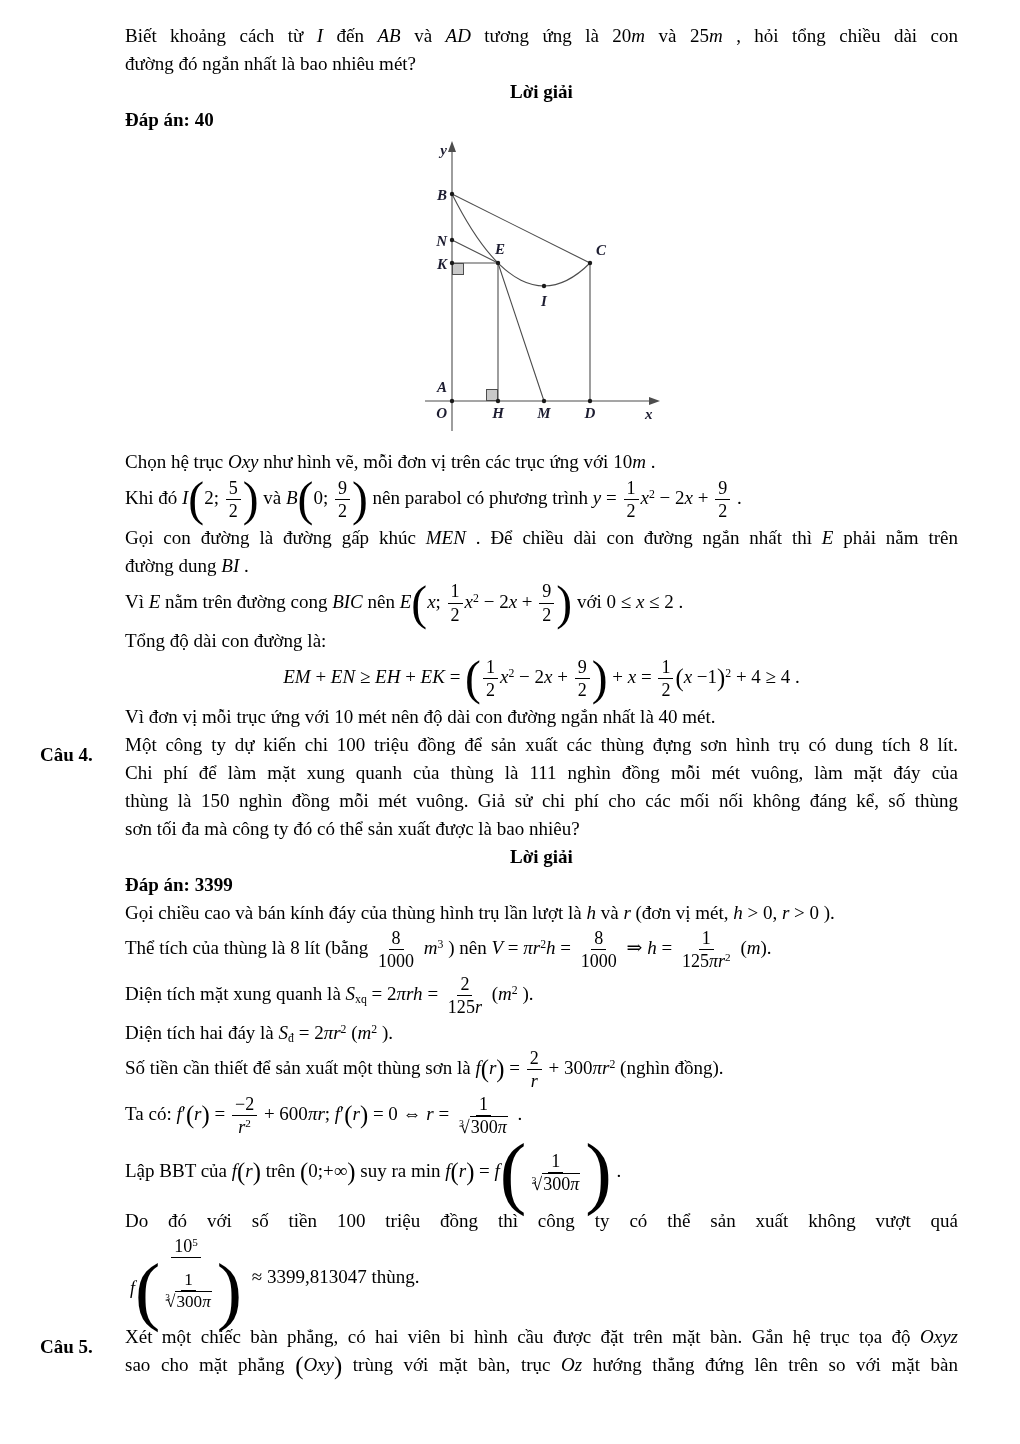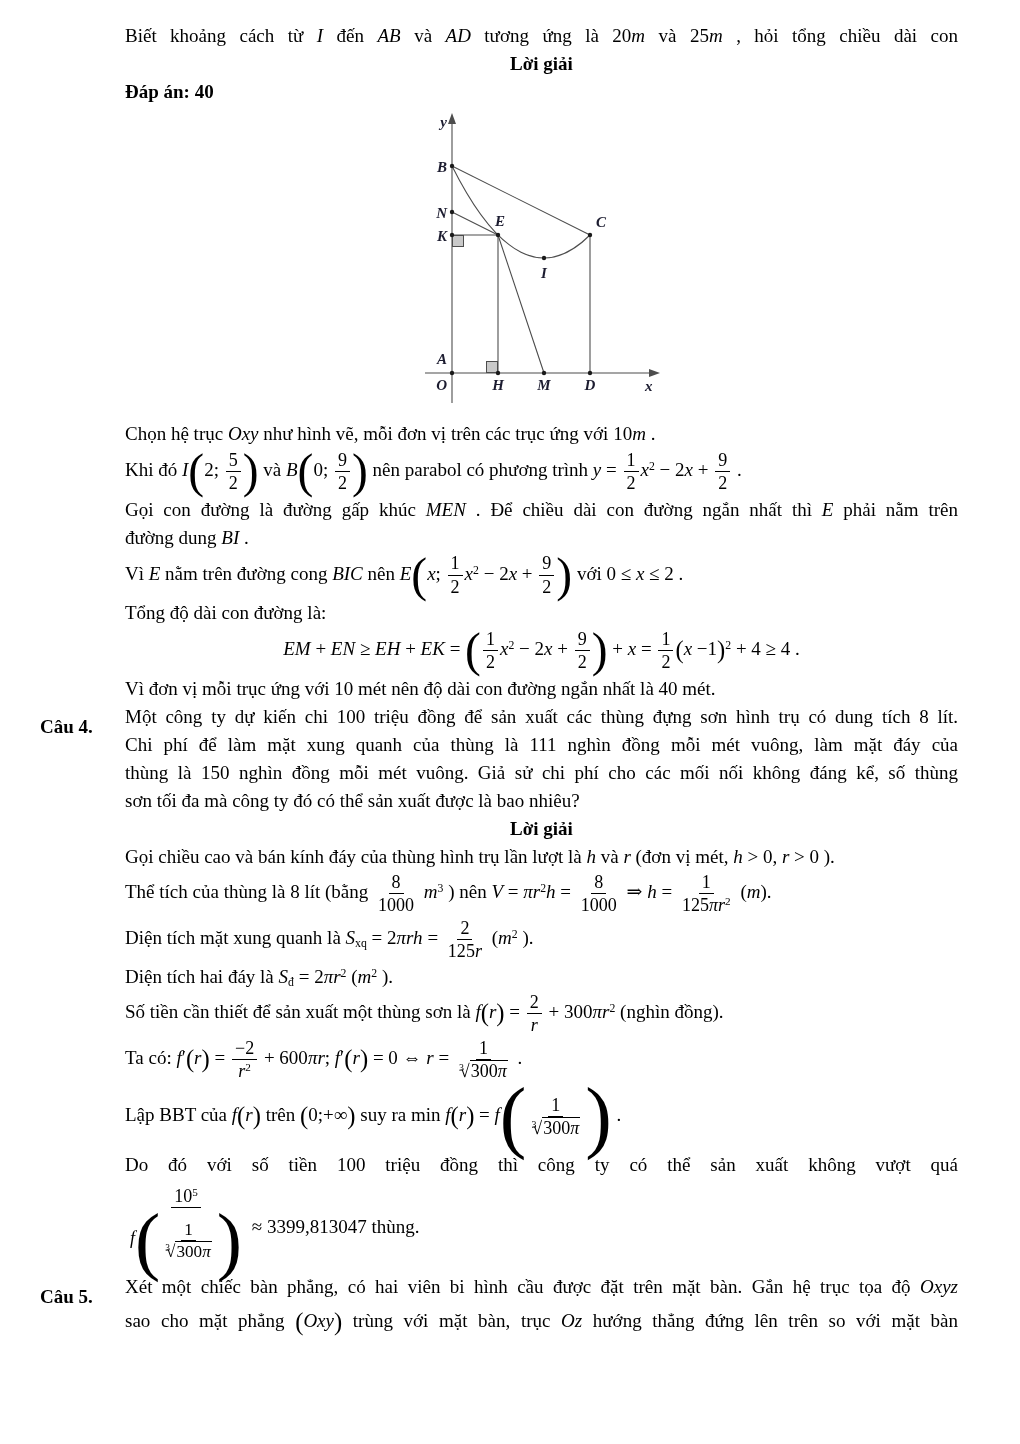--- a/index.html
+++ b/index.html
@@ -7,21 +7,21 @@
     width:1020px; min-height:1444px; box-sizing:border-box;
     background:#fff; color:#000;
     font-family:"Liberation Serif","DejaVu Serif",serif;
     font-size:19px; line-height:28px;
     padding:22px 62px 10px 125px;
     overflow:hidden;
   }
   .para{position:relative; margin:0;}
   .para.center{text-align:center;}
   .para.jlast{text-align:justify; text-align-last:justify;}
-  .para.mt6{margin-top:6px;}
+  .para.mt6{}
   .qlabel{position:absolute; left:-85px; top:10px; font-weight:bold; white-space:nowrap;}
   .it{font-style:italic;}
   .bd{font-weight:bold;}
   sup{font-size:0.62em; line-height:0; vertical-align:0.5em;}
   sub{font-size:0.62em; line-height:0; vertical-align:-0.22em; text-align:center;}
   .frac{display:inline-flex; flex-direction:column; align-items:center;
         vertical-align:middle; text-align:center; margin:0 2px;
         line-height:1.25; font-size:0.95em;}
   .frac .num{padding:0 3px; border-bottom:1.3px solid #000;}
   .frac .den{padding:0 3px;}
@@ -34,20 +34,21 @@
   .rt .rtc{border-top:1.2px solid #000; padding:0 1px;}
   .fig-wrap{width:250px; margin:2px auto 4px auto;}
 </style>
 </head>
 <body>
 
 <div class="page">
 
   <div>
       <div class="para jlast"><span class="pbody"><span>Biết khoảng cách từ </span><span class="it">I</span><span> đến </span><span class="it">AB</span><span> và </span><span class="it">AD</span><span> tương ứng là 20</span><span class="it">m</span><span> và 25</span><span class="it">m</span><span> , hỏi tổng chiều dài con</span></span></div>
+      <div class="para left"><span class="pbody"><span>đường đó ngắn nhất là bao nhiêu mét?</span></span></div>
       <div class="para center"><span class="pbody"><span class="bd">Lời giải</span></span></div>
       <div class="para left"><span class="pbody"><span class="bd">Đáp án: 40</span></span></div>
     </div>
 
   <div class="fig-wrap">
     <svg width="250" height="300" viewBox="0 0 250 300">
 
       <g fill="none" stroke-width="1.1" stroke="#4d4d4d">
         <line x1="35" y1="295" x2="35" y2="12"></line>
         <line x1="8" y1="265" x2="236" y2="265"></line>
@@ -135,20 +136,21 @@
           </span><span class="bp bp2">)</span><span> + </span><span class="it">x</span><span> = </span><span class="frac">
             <span class="num"><span>1</span></span>
             <span class="den"><span>2</span></span>
           </span><span class="bp bp1">(</span><span class="it">x</span><span> −1</span><span class="bp bp1">)</span><sup>2</sup><span> + 4 ≥ 4 .</span></span></div>
       <div class="para left"><span class="pbody"><span>Vì đơn vị mỗi trục ứng với 10 mét nên độ dài con đường ngắn nhất là 40 mét.</span></span></div>
       <div class="para jlast"><span class="qlabel">Câu 4.</span><span class="pbody"><span>Một công ty dự kiến chi 100 triệu đồng để sản xuất các thùng đựng sơn hình trụ có dung tích 8 lít.</span></span></div>
       <div class="para jlast"><span class="pbody"><span>Chi phí để làm mặt xung quanh của thùng là 111 nghìn đồng mỗi mét vuông, làm mặt đáy của</span></span></div>
       <div class="para jlast"><span class="pbody"><span>thùng là 150 nghìn đồng mỗi mét vuông. Giả sử chi phí cho các mối nối không đáng kể, số thùng</span></span></div>
       <div class="para left"><span class="pbody"><span>sơn tối đa mà công ty đó có thể sản xuất được là bao nhiêu?</span></span></div>
       <div class="para center"><span class="pbody"><span class="bd">Lời giải</span></span></div>
+      <div class="para left"><span class="pbody"><span class="bd">Đáp án: 3399</span></span></div>
       <div class="para left"><span class="pbody"><span>Gọi chiều cao và bán kính đáy của thùng hình trụ lần lượt là </span><span class="it">h</span><span> và </span><span class="it">r</span><span> (đơn vị mét, </span><span class="it">h</span><span> &gt; 0, </span><span class="it">r</span><span> &gt; 0 ).</span></span></div>
       <div class="para left"><span class="pbody"><span>Thể tích của thùng là 8 lít (bằng </span><span class="frac">
             <span class="num"><span>8</span></span>
             <span class="den"><span>1000</span></span>
           </span><span> </span><span class="it">m</span><sup>3</sup><span> ) nên </span><span class="it">V</span><span> = </span><span class="it">πr</span><sup>2</sup><span class="it">h</span><span> = </span><span class="frac">
             <span class="num"><span>8</span></span>
             <span class="den"><span>1000</span></span>
           </span><span> ⇒ </span><span class="it">h</span><span> = </span><span class="frac">
             <span class="num"><span>1</span></span>
             <span class="den"><span>125</span><span class="it">πr</span><sup>2</sup></span>

